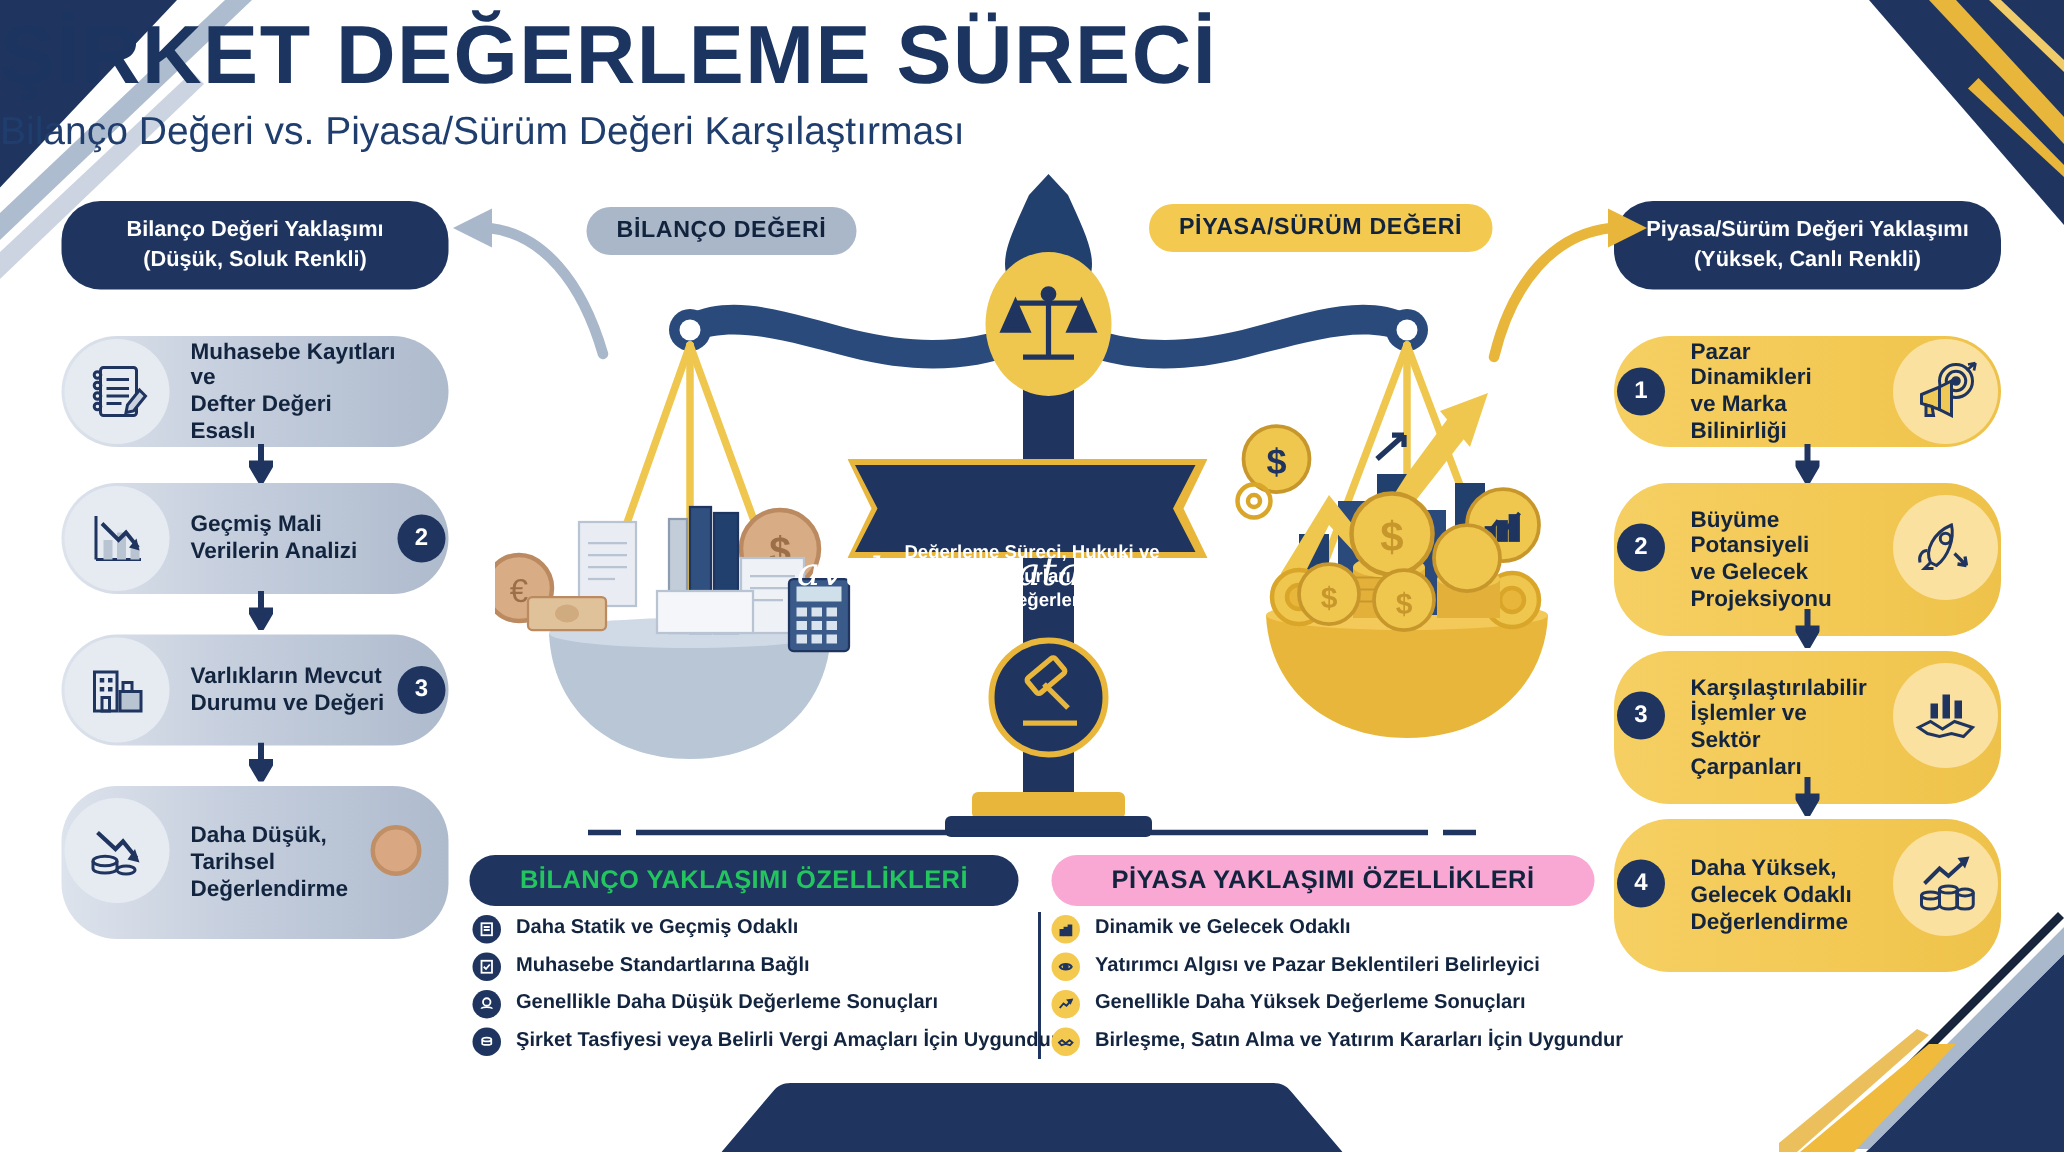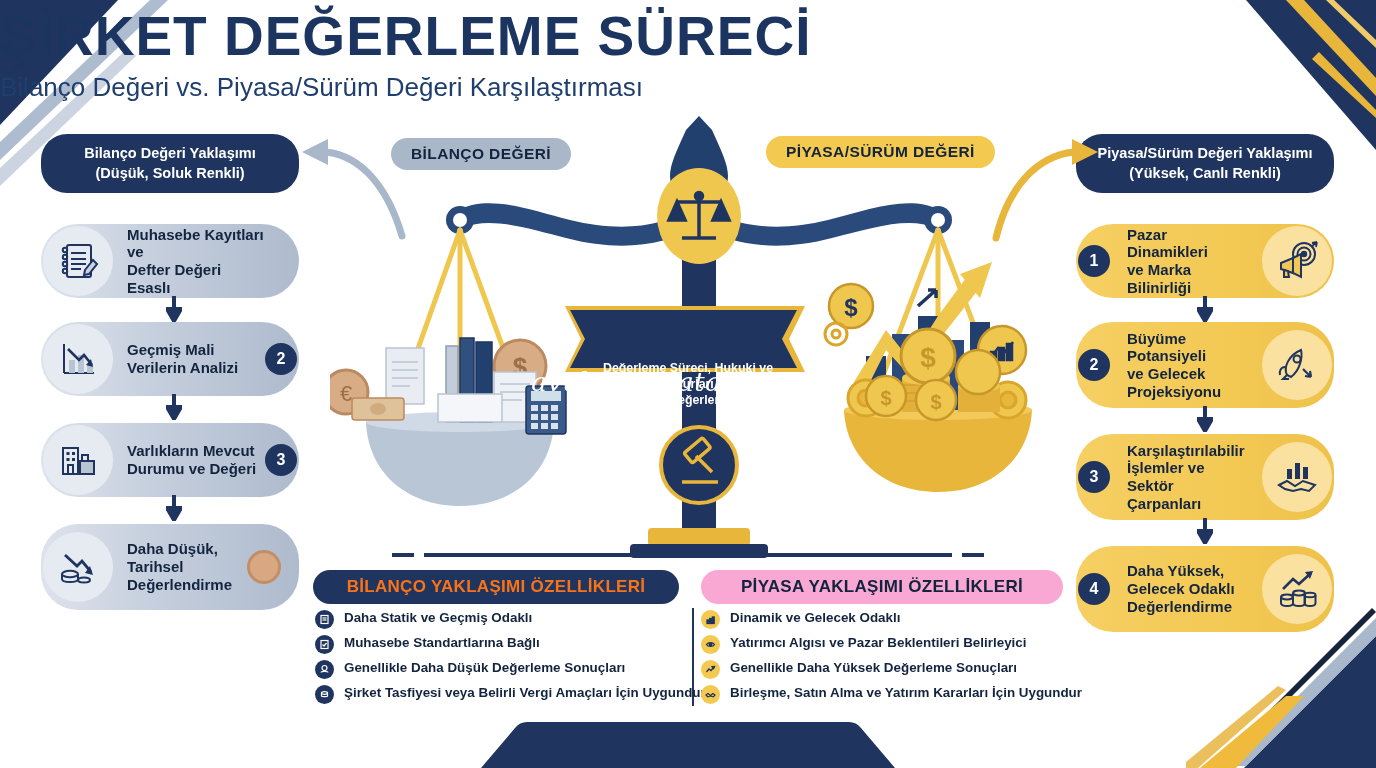--- a/index.html
+++ b/index.html
@@ -39,21 +39,21 @@
   #head-left { left: 41px; top: 134px; }
   #head-right { left: 1076px; top: 134px; }
 
   
   .card {
     position: absolute; width: 258px; height: 74px;
     border-radius: 37px; display: flex; align-items: center;
   }
   .card.left { left: 41px; background: linear-gradient(90deg,#dde3ec 0%,#c5cedd 45%,#aebbcd 100%); }
   .card.right { left: 1076px; background: linear-gradient(90deg,#f6cf63 0%,#f3c954 60%,#eec24a 100%); }
-  .card.tall { height: 86px; }
+  .card.tall { height: 102px; }
 
   .card-icon-circle {
     position: absolute; width: 70px; height: 70px; border-radius: 50%;
     display: flex; align-items: center; justify-content: center;
   }
   .card.left .card-icon-circle { left: 2px; top: 2px; background: #e6ebf2; }
   .card.left.tall .card-icon-circle { top: 8px; }
   .card.right .card-icon-circle { right: 2px; top: 2px; background: #fbe1a0; }
   .card.right.tall .card-icon-circle { top: 8px; }
 
@@ -92,21 +92,21 @@
   }
 
   
   #divider { position: absolute; left: 392px; top: 553px; width: 592px; height: 4px; }
 
   
   .feat-title {
     position: absolute; border-radius: 18px; padding: 7px 24px;
     font-size: 17px; font-weight: bold; letter-spacing: .3px; text-align: center;
   }
-  #feat-title-left { left: 313px; top: 570px; background: #1f3560; color: #f97316; width: 366px; }
+  #feat-title-left { left: 313px; top: 570px; background: #1f3560; color: #22c55e; width: 366px; }
   #feat-title-right { left: 701px; top: 570px; background: #f9a8d4; color: #12233d; width: 362px; }
 
   .feat-list { position: absolute; }
   #feat-list-left { left: 315px; top: 610px; width: 380px; }
   #feat-list-right { left: 701px; top: 610px; width: 380px; }
   .feat-item { display: flex; align-items: flex-start; height: 25px; }
   .feat-bullet {
     width: 19px; height: 19px; border-radius: 50%; flex: 0 0 19px;
     margin-right: 10px; display: flex; align-items: center; justify-content: center;
   }

